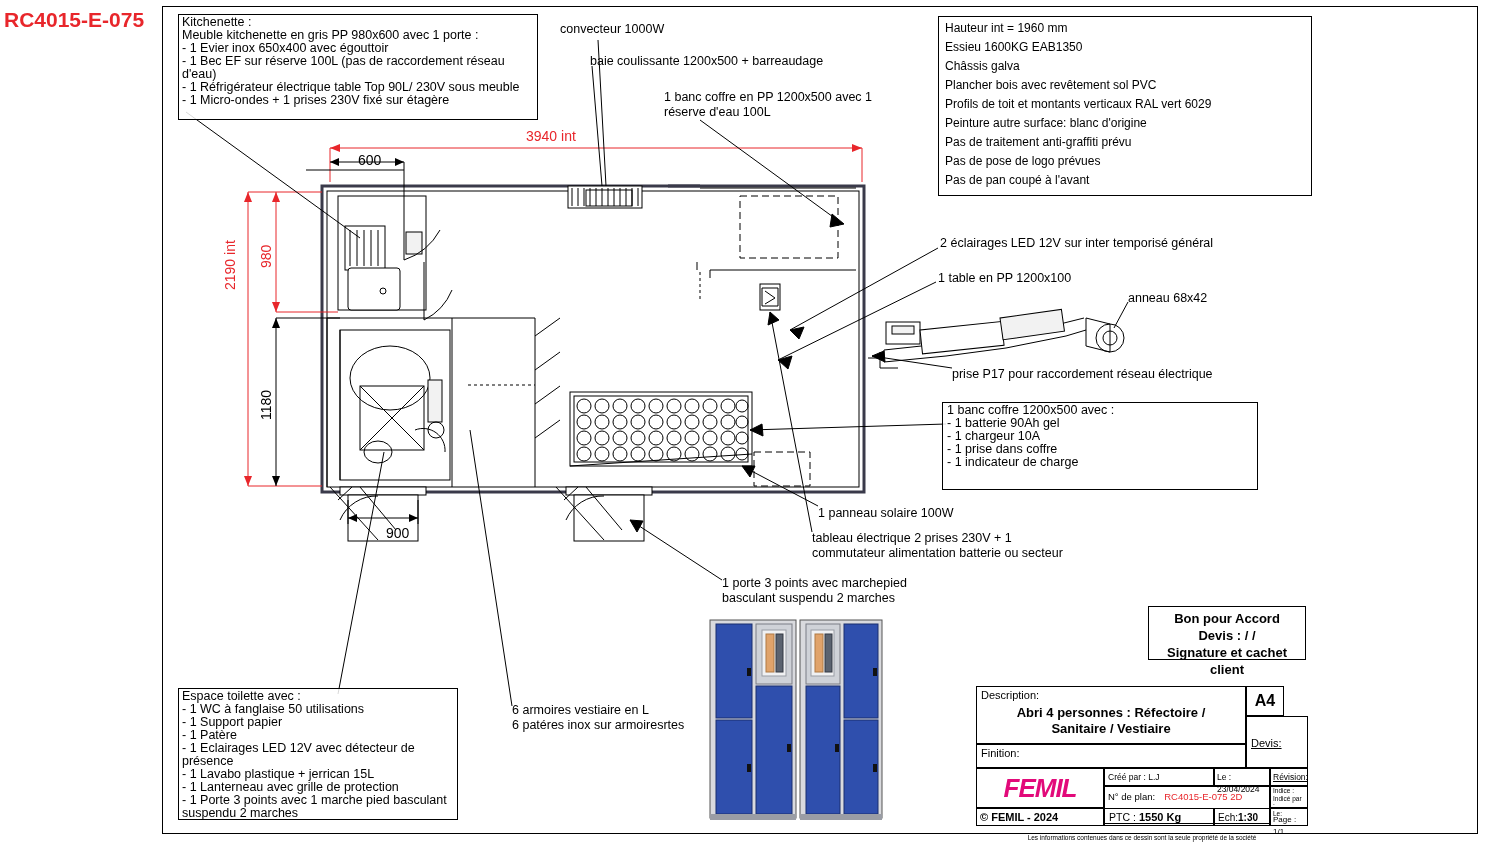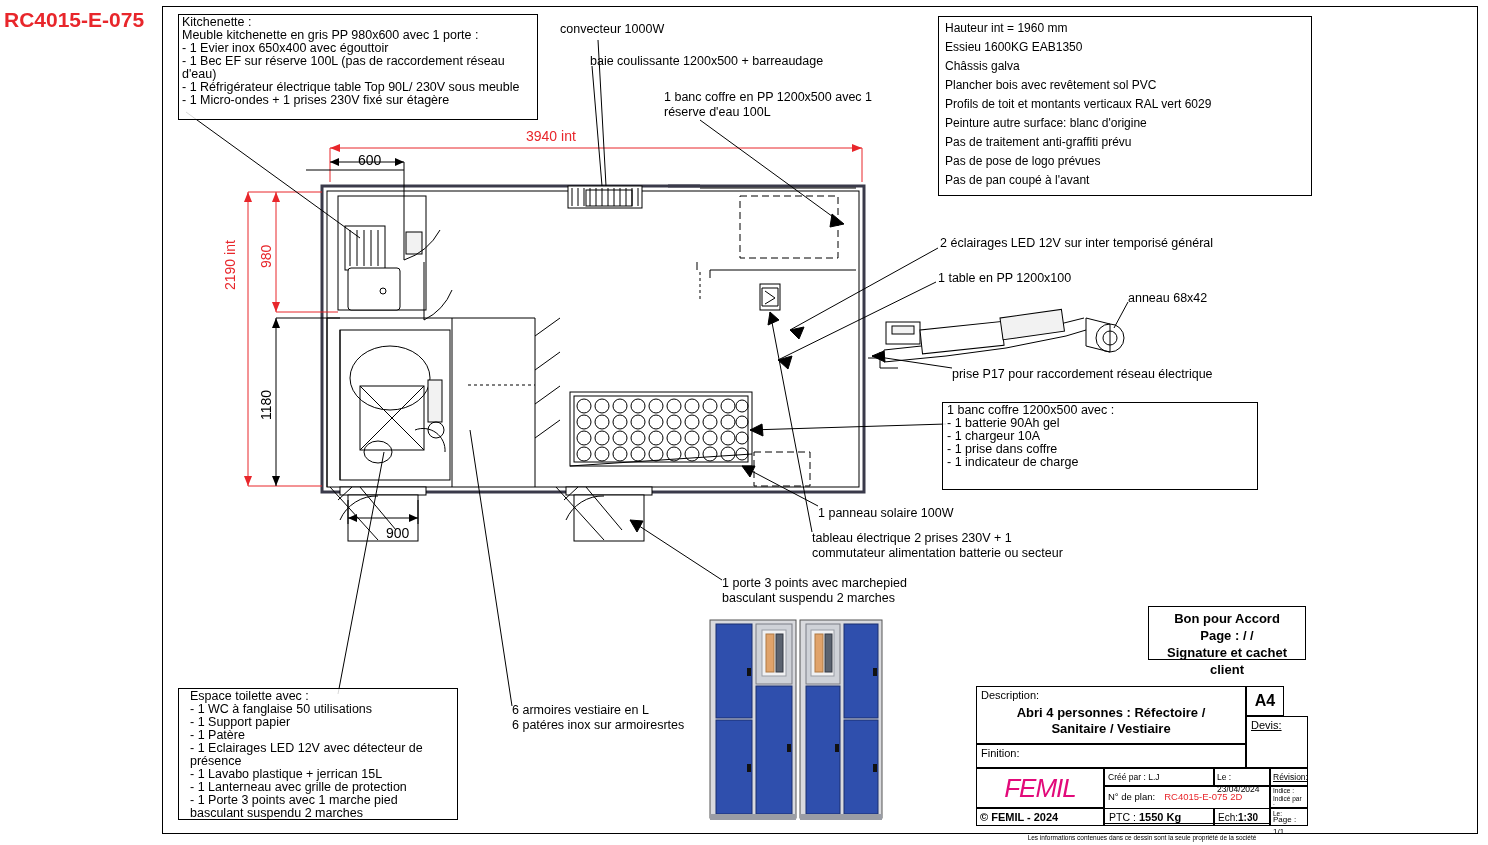--- a/index.html
+++ b/index.html
@@ -17,21 +17,21 @@
   .thick{stroke:#3a3a4a;stroke-width:3;fill:none;}
   .redline{stroke:#e8262b;stroke-width:1;fill:none;}
   .grayfill{fill:#f2f2f2;stroke:#000;stroke-width:1;}
   .whitefill{fill:#ffffff;stroke:#000;stroke-width:1;}
   .dash{stroke:#000;stroke-width:1;fill:none;stroke-dasharray:7 4;}
   .dash2{stroke:#000;stroke-width:1;fill:none;stroke-dasharray:3 3;}
   
   #titleblock{position:absolute;left:976px;top:686px;width:332px;height:140px;}
   .tb-cell{position:absolute;box-sizing:border-box;border:1px solid #000;font-size:11px;}
   .tb-txt{font-size:11px;color:#000;}
-  #femil{font-family:"Liberation Sans",sans-serif;font-weight:normal;font-style:italic;color:#e20a7a;font-size:26px;letter-spacing:-1px;}
+  #femil{font-family:"Liberation Sans",sans-serif;font-weight:bold;font-style:italic;color:#e20a7a;font-size:26px;letter-spacing:-1px;}
   .bpa{font-size:13px;font-weight:bold;text-align:center;line-height:17px;}
   .hdrnote{font-size:12px;line-height:19px;white-space:pre-line;}
   .lockerimg{position:absolute;}
 </style>
 </head>
 <body>
 
 <div id="doc-code">RC4015-E-075</div>
 
 <div id="sheet"></div>
@@ -298,21 +298,21 @@
 6 patéres inox sur armoiresrtes</div>
 
 <div class="abs box" style="left:942px;top:402px;width:316px;height:88px;padding:1px 4px;">
   <div class="note">1 banc coffre 1200x500 avec :
 - 1 batterie 90Ah gel
 - 1 chargeur 10A
 - 1 prise dans coffre
 - 1 indicateur de charge</div>
 </div>
 
-<div class="abs box" style="left:178px;top:688px;width:280px;height:132px;padding:1px 11px;">
+<div class="abs box" style="left:178px;top:688px;width:280px;height:132px;padding:1px 3px;">
   <div class="note">Espace toilette avec :
 - 1 WC à fanglaise 50 utilisations
 - 1 Support papier
 - 1 Patère
 - 1 Eclairages LED 12V avec détecteur de présence
 - 1 Lavabo plastique +  jerrican 15L
 - 1 Lanterneau avec grille de protection
 - 1 Porte 3 points avec 1 marche pied basculant suspendu 2 marches</div>
 </div>
 
@@ -347,37 +347,37 @@
   <rect x="109" y="20" width="8" height="38" fill="#e0a36b" stroke="#b07b45"></rect>
   <rect x="119" y="20" width="7" height="38" fill="#5b6370" stroke="#343a44"></rect>
   <rect x="129" y="130" width="4" height="8" fill="#111"></rect>
   <rect x="167" y="54" width="4" height="8" fill="#111"></rect>
   <rect x="167" y="150" width="4" height="8" fill="#111"></rect>
   <rect x="94" y="200" width="82" height="6" fill="#9a9da5"></rect>
 </svg>
 
 <div class="abs box" style="left:1148px;top:606px;width:158px;height:54px;padding-top:3px;">
   <div class="bpa">Bon pour Accord</div>
-  <div class="bpa">Page  :      /      /</div>
+  <div class="bpa">Devis  :      /      /</div>
   <div class="bpa">Signature et cachet client</div>
 </div>
 
 <div id="titleblock">
   <div class="tb-cell" style="left:0;top:0;width:270px;height:58px;padding:2px 4px;">
     <div class="tb-txt">Description:</div>
     <div style="font-size:13px;font-weight:bold;text-align:center;line-height:16px;white-space:pre-line;margin-top:4px;">Abri 4 personnes : Réfectoire  /
 Sanitaire / Vestiaire</div>
   </div>
   <div class="tb-cell" style="left:0;top:58px;width:270px;height:24px;padding:2px 4px;">
     <div class="tb-txt">Finition:</div>
   </div>
   <div class="tb-cell" style="left:270px;top:0;width:38px;height:30px;display:flex;align-items:center;justify-content:center;">
     <span style="font-size:16px;font-weight:bold;">A4</span>
   </div>
-  <div class="tb-cell" style="left:270px;top:30px;width:62px;height:52px;padding:2px 4px;text-decoration:underline;">
+  <div class="tb-cell" style="left:270px;top:30px;width:62px;height:52px;padding:20px 4px;text-decoration:underline;">
     <div class="tb-txt">Devis:</div>
   </div>
 
   <div class="tb-cell" style="left:0;top:82px;width:128px;height:40px;display:flex;align-items:center;justify-content:center;">
     <span id="femil">FEMIL</span>
   </div>
   <div class="tb-cell" style="left:128px;top:82px;width:110px;height:18px;padding:1px 3px;">
     <span class="tb-txt" style="font-size:8.5px;">Créé par : L.J</span>
   </div>
   <div class="tb-cell" style="left:238px;top:82px;width:56px;height:18px;padding:1px 2px;">

